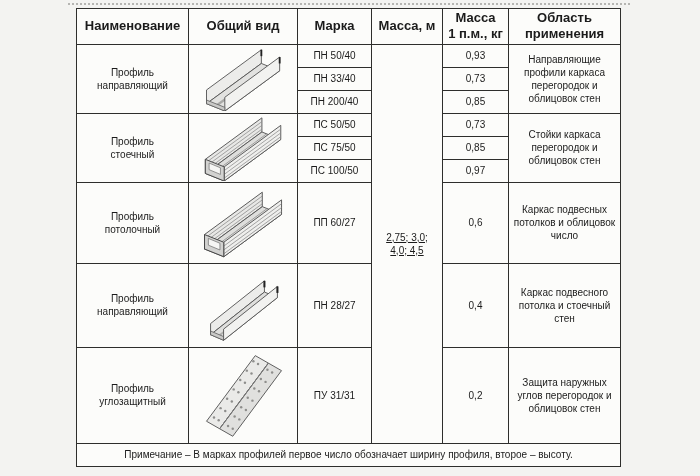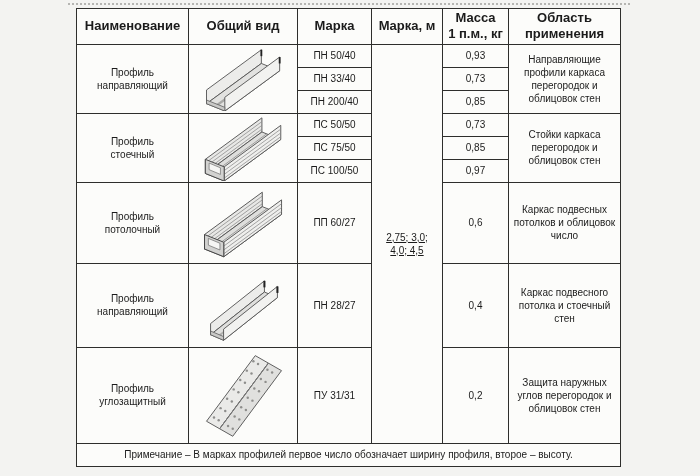--- a/index.html
+++ b/index.html
@@ -50,21 +50,21 @@
       <col style="width:74px">
     <col style="width:71px">
       <col style="width:66px">
       <col style="width:112px">
   </colgroup>
   <thead>
     <tr class="h-head">
       <th>Наименование</th>
       <th>Общий вид</th>
       <th>Марка</th>
-      <th>Марка, м</th>
+      <th>Масса, м</th>
       <th class="pre">Масса
 1 п.м., кг</th>
       <th class="pre">Область
 применения</th>
     </tr>
   </thead>
   <tbody>
 
     <tr class="h-sub">
       <td rowspan="3" class="pre">Профиль

